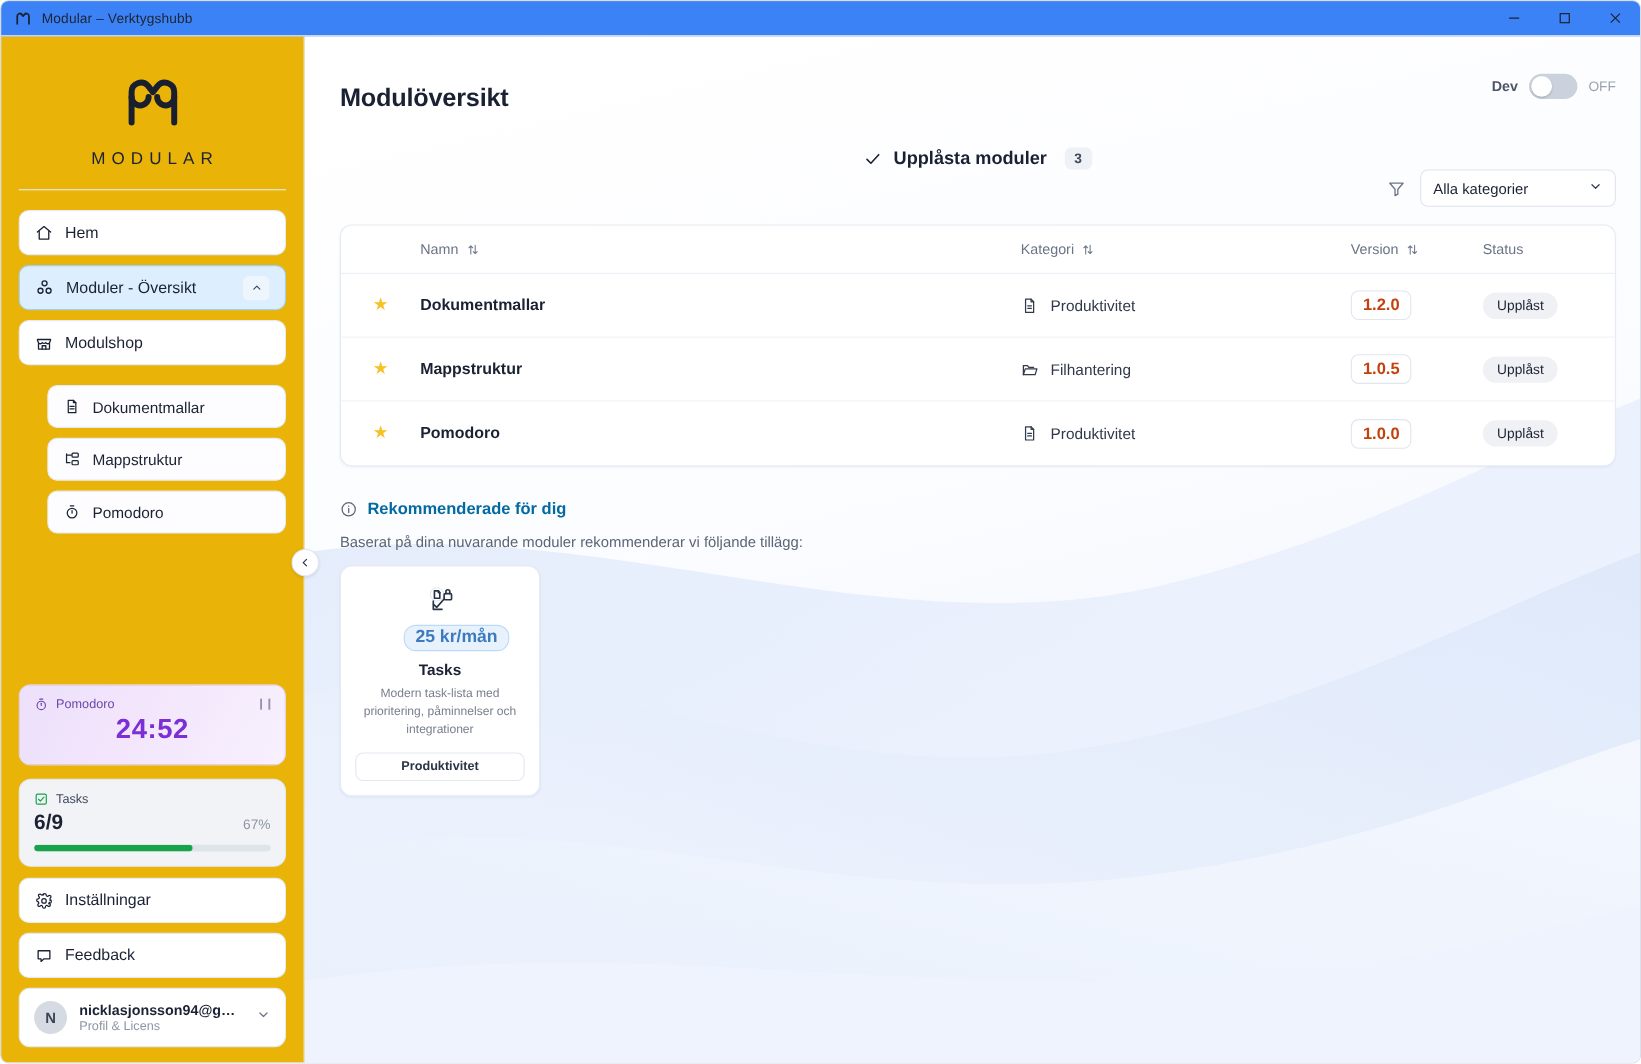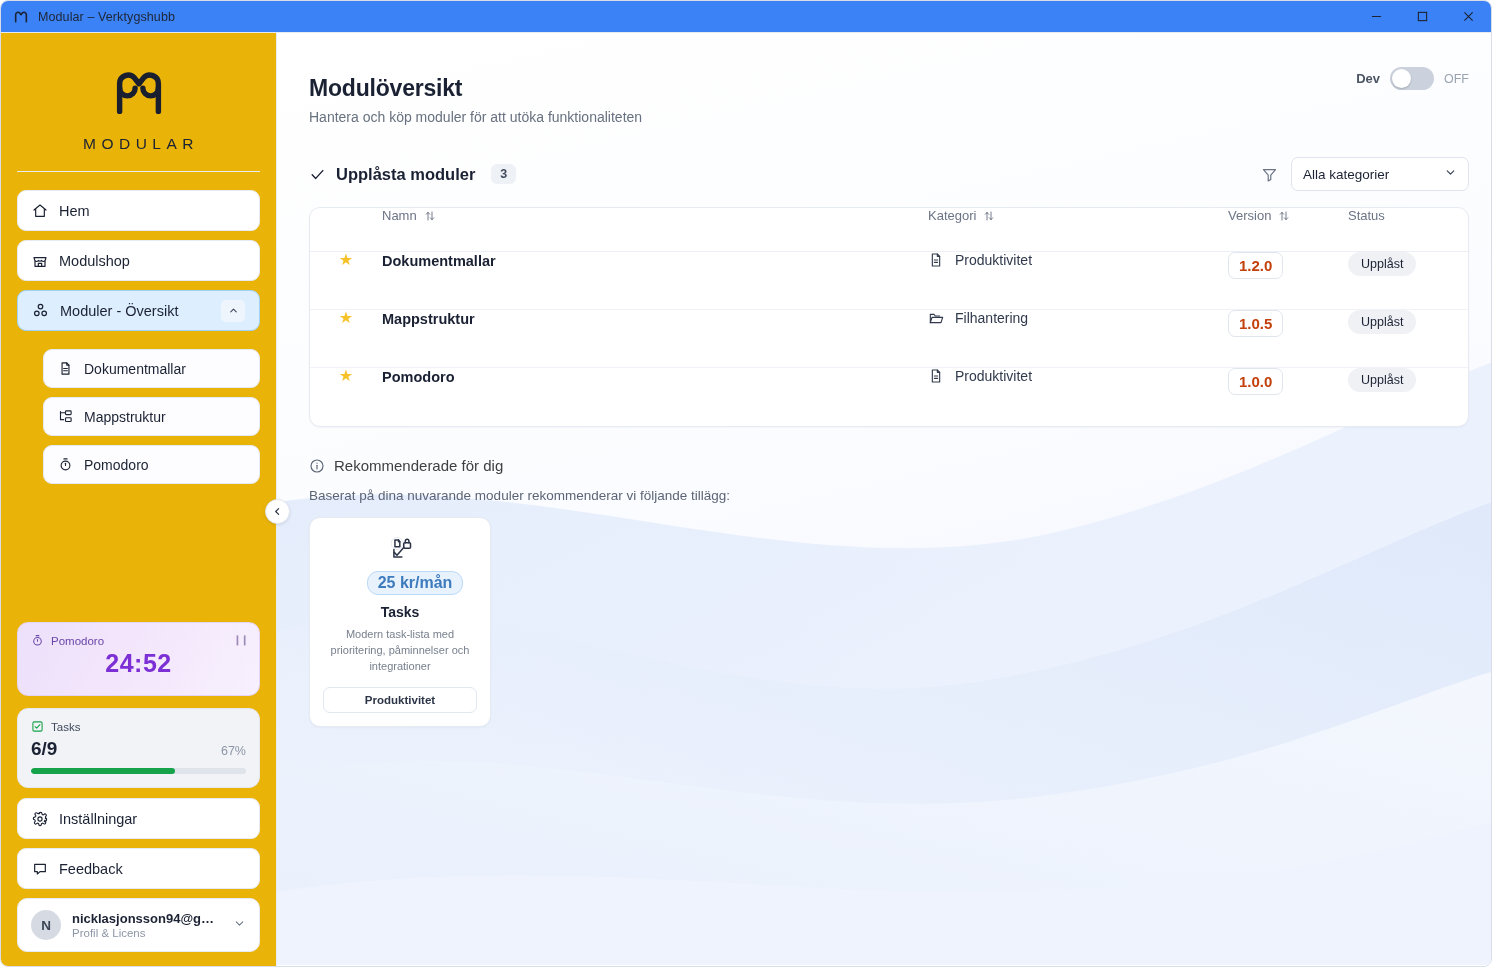--- a/index.html
+++ b/index.html
@@ -180,21 +180,21 @@
     background: #cbd2dd; position: relative; cursor: pointer;
   }
   .switch .knob {
     position: absolute; left: 2px; top: 2px;
     width: 19px; height: 19px; border-radius: 50%; background: #fff;
     box-shadow: 0 1px 2px rgba(0,0,0,.2);
   }
 
   .section-row {
     margin-top: 32px;
-    display: flex; align-items: center;
+    display: flex; align-items: center; flex-direction: column;
   }
   .section-title {
     display: flex; align-items: center; gap: 10px;
     font-size: 16.5px; font-weight: 700; color: #1a2133;
   }
   .count-chip {
     background: #eef1f6; color: #414b5c;
     font-size: 12.5px; font-weight: 600;
     border-radius: 6px; padding: 3px 9px; margin-left: 6px;
   }
@@ -211,21 +211,21 @@
 
   
   .table-card {
     margin-top: 16px;
     background: #fff;
     border: 1px solid #e6eaf2;
     border-radius: 11px;
     overflow: hidden;
     box-shadow: 0 1px 2px rgba(25,40,80,.04);
   }
-  .trow { display: flex; align-items: flex-start; }
+  .trow { display: flex; align-items: center; }
   .thead { height: 44px; border-bottom: 1px solid #eceff5; }
   .thead .cell { font-size: 13px; color: #6b7486; font-weight: 400; display: flex; align-items: center; gap: 7px; }
   .tbody .trow { height: 58px; border-bottom: 1px solid #f0f2f7; }
   .tbody .trow:last-child { border-bottom: none; }
   .c-star  { width: 72px; display: flex; justify-content: center; }
   .c-name  { flex: 1; padding-left: 0; }
   .c-cat   { width: 300px; display: flex; align-items: center; gap: 11px; }
   .c-ver   { width: 120px; }
   .c-stat  { width: 120px; }
   .name-text { font-size: 14.5px; font-weight: 700; color: #1a2133; }
@@ -241,21 +241,21 @@
     background: #eff1f5; border-radius: 14px;
     font-size: 12.5px; color: #1b2233;
     padding: 5px 13px;
   }
   .star { color: #f7c227; font-size: 16px; line-height: 1; }
 
   
   .rec-head {
     margin-top: 30px;
     display: flex; align-items: center; gap: 9px;
-    font-size: 15px; font-weight: 400; color: #404040;
+    font-size: 15px; font-weight: 700; color: #0369a1;
   }
   .rec-sub { margin-top: 14px; font-size: 13.5px; color: #5c6576; }
   .rec-grid { margin-top: 14px; display: flex; gap: 16px; }
   .rec-card {
     width: 182px;
     background: #fff; border: 1px solid #e6eaf2; border-radius: 11px;
     padding: 15px 13px 13px;
     display: flex; flex-direction: column; align-items: center;
     box-shadow: 0 1px 2px rgba(25,40,80,.04);
     cursor: pointer;
@@ -330,45 +330,45 @@
         <div class="nav-item">
           <span class="ic">
             <svg width="16" height="16" viewBox="0 0 24 24" fill="none" stroke="#1b2233" stroke-width="1.8" stroke-linecap="round" stroke-linejoin="round">
               <path d="M3 10.5 12 3l9 7.5"></path>
                 <path d="M5.5 9.5V20h13V9.5"></path>
             </svg>
           </span>
           <span>Hem</span>
         </div>
 
+        <div class="nav-item active">
+          <span class="ic">
+            <svg width="17" height="17" viewBox="0 0 24 24" fill="none" stroke="#1b2233" stroke-width="1.7">
+              <circle cx="12" cy="6.5" r="3.2"></circle>
+                <circle cx="6.8" cy="16" r="3.2"></circle>
+                <circle cx="17.2" cy="16" r="3.2"></circle>
+            </svg>
+          </span>
+          <span>Moduler - Översikt</span>
+          <span class="chev-box">
+            <svg width="11" height="11" viewBox="0 0 24 24" fill="none" stroke="#39435a" stroke-width="2.2" stroke-linecap="round" stroke-linejoin="round">
+              <path d="M6 15l6-6 6 6"></path>
+            </svg>
+          </span>
+        </div>
+
         <div class="nav-item">
           <span class="ic">
             <svg width="16" height="16" viewBox="0 0 24 24" fill="none" stroke="#1b2233" stroke-width="1.8" stroke-linecap="round" stroke-linejoin="round">
               <path d="M3 7h18l-1 3.5a3 3 0 0 1-5.6.6 3 3 0 0 1-4.8 0 3 3 0 0 1-5.6-.6Z"></path>
               <path d="M4.5 12.5V20h15v-7.5"></path>
                 <path d="M9.5 20v-4.5h5V20"></path>
             </svg>
           </span>
           <span>Modulshop</span>
-        </div>
-
-        <div class="nav-item active">
-          <span class="ic">
-            <svg width="17" height="17" viewBox="0 0 24 24" fill="none" stroke="#1b2233" stroke-width="1.7">
-              <circle cx="12" cy="6.5" r="3.2"></circle>
-                <circle cx="6.8" cy="16" r="3.2"></circle>
-                <circle cx="17.2" cy="16" r="3.2"></circle>
-            </svg>
-          </span>
-          <span>Moduler - Översikt</span>
-          <span class="chev-box">
-            <svg width="11" height="11" viewBox="0 0 24 24" fill="none" stroke="#39435a" stroke-width="2.2" stroke-linecap="round" stroke-linejoin="round">
-              <path d="M6 15l6-6 6 6"></path>
-            </svg>
-          </span>
         </div>
 
         <div class="subnav">
           <div class="nav-item">
             <span class="ic">
               <svg width="15" height="15" viewBox="0 0 24 24" fill="none" stroke="#1b2233" stroke-width="1.8" stroke-linecap="round" stroke-linejoin="round">
                 <path d="M14 3H6.5v18h11V6.5Z"></path>
                   <path d="M14 3v3.5h3.5"></path>
                   <path d="M9 12h6M9 15.5h6"></path>
               </svg>
@@ -506,21 +506,20 @@
       <div class="devtoggle">
         <span class="dev-label">Dev</span>
         <div class="switch">
           <div class="knob"></div>
         </div>
         <span class="dev-off">OFF</span>
       </div>
 
       <div class="main-inner">
         <h1 class="page-title">Modulöversikt</h1>
-        <p class="page-sub">Hantera och köp moduler för att utöka funktionaliteten</p>
 
         <div class="section-row">
           <div class="section-title">
             <span class="ic">
               <svg width="17" height="17" viewBox="0 0 24 24" fill="none" stroke="#1a2133" stroke-width="2" stroke-linecap="round" stroke-linejoin="round">
                 <path d="M4.5 12.5l5 5 10-11"></path>
               </svg>
             </span>
             <span>Upplåsta moduler</span>
             <span class="count-chip">3</span>

